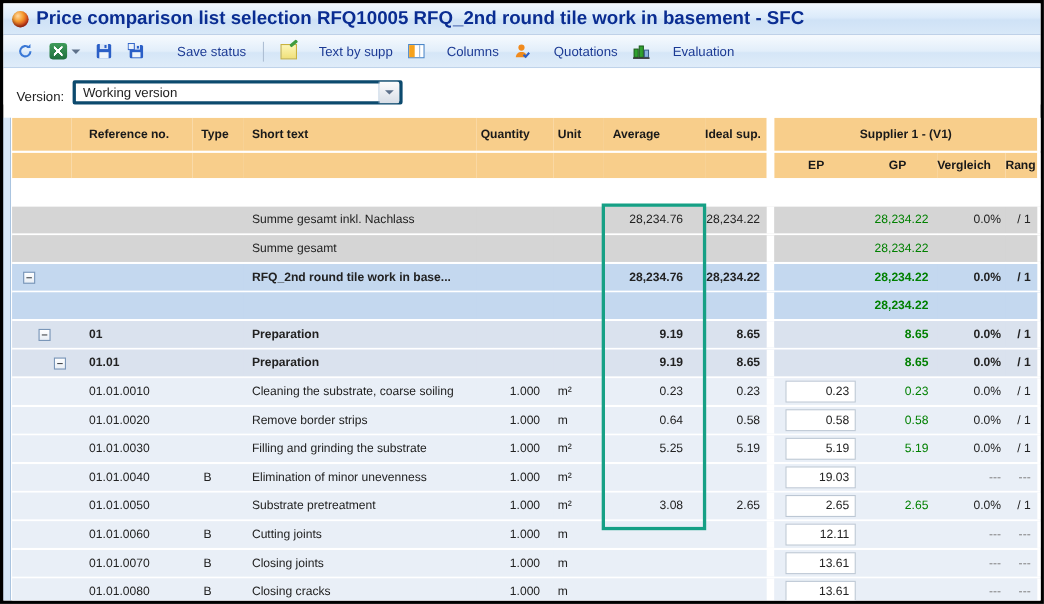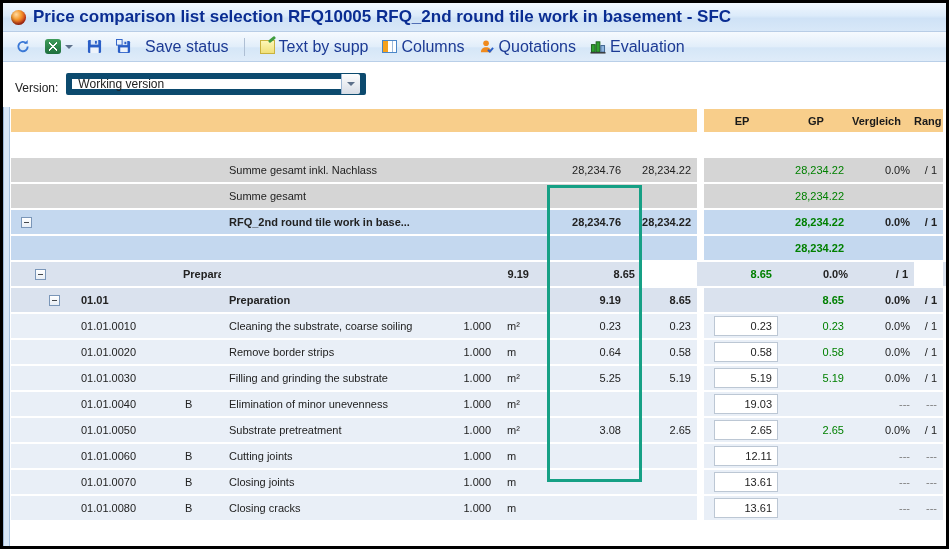--- a/index.html
+++ b/index.html
@@ -21,28 +21,28 @@
     box-shadow:inset 0 -2px 3px rgba(0,0,0,.35);
   }
   .titlebar .title { font-size:17px; font-weight:bold; color:#0a2d92; white-space:nowrap; }
   
   .toolbar {
     height:30px; display:flex; align-items:center; gap:6px; padding:0 8px;
     background:linear-gradient(#f6fafe 0%, #e2eefa 50%, #d5e6f7 55%, #dfecf9 100%);
     border-bottom:1px solid #b9cfe8;
   }
   .tbtn { display:flex; align-items:center; gap:4px; padding:2px 4px; border-radius:2px; cursor:default; }
-  .tbtn .lbl { font-size:16px; color:#1c3a94; white-space:nowrap; }
+  .tbtn .lbl { font-size:12px; color:#1c3a94; white-space:nowrap;margin-left:16px; }
   .tsep { width:1px; height:18px; background:#aebfd4; margin:0 5px; }
   .caret { width:0; height:0; border-left:4px solid transparent; border-right:4px solid transparent; border-top:4px solid #5d708a; }
   
   .versionbar { height:33px; display:flex; align-items:flex-end; gap:8px; padding:0 0 0 12px; background:#fff; }
   .versionbar .vlabel { font-size:12px; color:#222; }
   .vselect {
-    width:300px; height:22px; border:6px solid #0c4a6e; border-radius:2px; background:#fff;
+    width:300px; height:22px; border:3px solid #0c4a6e; border-radius:2px; background:#fff;
     display:flex; align-items:center; justify-content:space-between; padding-left:6px;
   }
   .vselect .vvalue { font-size:12px; color:#222; }
   .vbutton {
     width:19px; height:20px; border-left:1px solid #9db6d2; border-radius:0 2px 2px 0;
     background:linear-gradient(#fdfdfd,#d7dde6); display:flex; align-items:center; justify-content:center;
   }
   
   .gridwrap { position:absolute; left:0; right:0; top:104px; bottom:0; display:flex; }
   .leftframe { width:8px; background:linear-gradient(90deg,#9db9d9 0 1px, #d9e8f8 1px 6px, #aac4e0 6px 7px, #fff 7px); }
@@ -187,20 +187,34 @@
       <span class="vbutton">
         <span class="caret"></span>
       </span>
     </div>
   </div>
 
   <div class="gridwrap">
     <div class="leftframe"></div>
     <div class="gridarea">
 
+      <div class="ghead ghead1">
+        <div class="hc"></div>
+        <div class="hc padl">Reference no.</div>
+        <div class="hc padl8">Type</div>
+        <div class="hc padl8">Short text</div>
+        <div class="hc padl4">Quantity</div>
+        <div class="hc padl4">Unit</div>
+        <div class="hc padl8">Average</div>
+        <div class="hc">Ideal sup.</div>
+        <div class="gapc"></div>
+        <div class="hc supplier-span">Supplier 1 - (V1)</div>
+        <div class="gapc"></div>
+        <div class="hc"></div>
+      </div>
 
       <div class="ghead ghead2">
         <div class="hc"></div>
         <div class="hc"></div>
         <div class="hc"></div>
         <div class="hc"></div>
         <div class="hc"></div>
         <div class="hc"></div>
         <div class="hc"></div>
         <div class="hc"></div>
@@ -298,20 +312,21 @@
             <div class="c-gp green">28,234.22</div>
             <div class="c-vgl"></div>
             <div class="c-rang"></div>
             <div class="c-gap"></div>
             <div class="c-sliver"></div>
           </div>
           <div class="grow rowband group">
             <div class="c-tree">
               <div class="expander" style="margin-left: 24px;"></div>
             </div>
+            <div class="c-ref">01</div>
             <div class="c-type"></div>
             <div class="c-text">Preparation</div>
             <div class="c-qty"></div>
             <div class="c-unit"></div>
             <div class="c-avg">9.19</div>
             <div class="c-ideal">8.65</div>
             <div class="c-gap"></div>
             <div class="c-ep"></div>
             <div class="c-gp green">8.65</div>
             <div class="c-vgl">0.0%</div>

